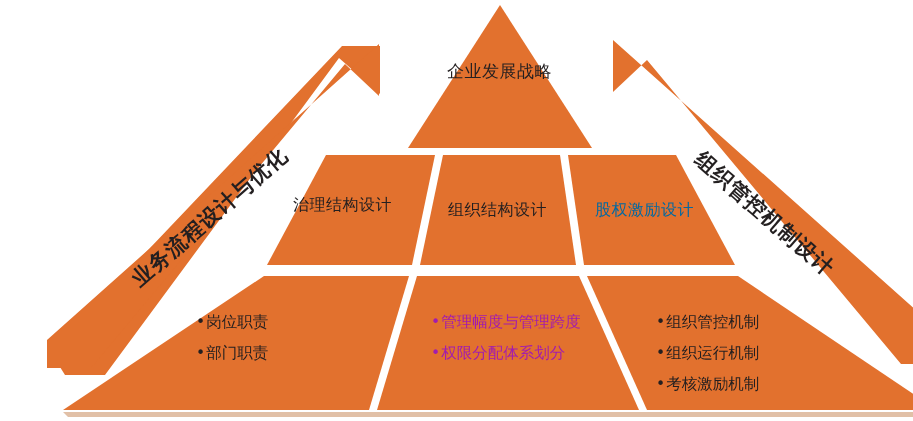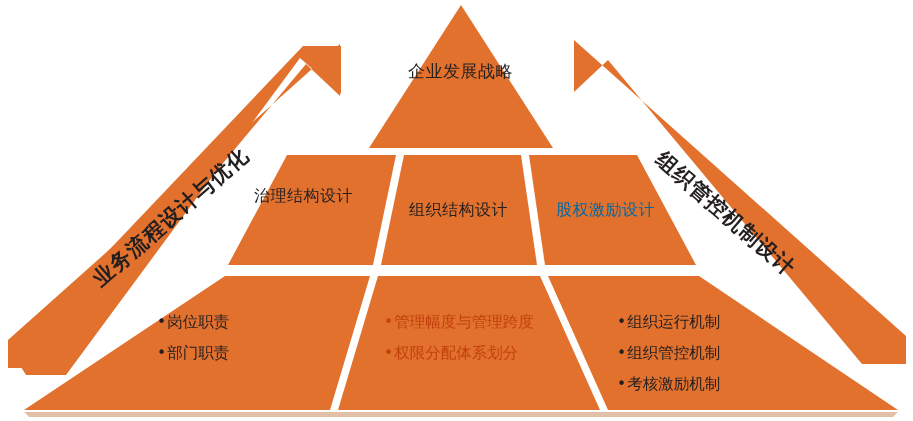--- a/index.html
+++ b/index.html
@@ -11,20 +11,21 @@
     width: 913px;
     height: 421px;
     overflow: hidden;
     font-family: "DejaVu Sans", "Liberation Sans", sans-serif;
   }
   #stage {
     position: relative;
     width: 727px;
     height: 421px;
     background: #ffffff;
+    margin-left: 39px;
   }
   #diagram {
     position: absolute;
     left: 0;
     top: 0;
     width: 913px;
     height: 421px;
   }
   .lbl {
     position: absolute;
@@ -104,39 +105,39 @@
     </g>
 
     <g>
       <polygon points="574,40 574,92 608,60 862,364 906,364 906,336" fill="#E2712E"></polygon>
     </g>
   </svg>
 
   <div class="lbl lbl-apex" style="left: 408px; top: 60px; color: rgb(35, 31, 32);">企业发展战略</div>
 
 
-  <div class="lbl lbl-mid" style="left: 254px; top: 186px; color: rgb(35, 31, 32);">治理结构设计</div>
+  <div class="lbl lbl-mid" style="left: 254px; top: 195px; color: rgb(35, 31, 32);">治理结构设计</div>
 
   <div class="lbl lbl-mid" style="left: 409px; top: 200px; color: rgb(35, 31, 32); font-family: Liberation Mono, monospace;">组织结构设计</div>
 
   <div class="lbl lbl-mid" style="left: 556px; top: 200px; color: #0369a1;">股权激励设计</div>
 
   <div class="bullet-block" style="left: 157px; top: 307px; color: rgb(35, 31, 32);">
     <span class="bi"><span class="dot">•</span><span>岗位职责</span></span>
     <span class="bi"><span class="dot">•</span><span>部门职责</span></span>
   </div>
 
-  <div class="bullet-block" style="left: 384px; top: 307px; color: #c2410c;">
+  <div class="bullet-block" style="left: 392px; top: 307px; color: #a21caf;">
     <span class="bi"><span class="dot">•</span><span>管理幅度与管理跨度</span></span>
     <span class="bi"><span class="dot">•</span><span>权限分配体系划分</span></span>
   </div>
 
   <div class="bullet-block" style="left: 617px; top: 307px; color: rgb(35, 31, 32);">
+    <span class="bi"><span class="dot">•</span><span>组织管控机制</span></span>
     <span class="bi"><span class="dot">•</span><span>组织运行机制</span></span>
-    <span class="bi"><span class="dot">•</span><span>组织管控机制</span></span>
     <span class="bi"><span class="dot">•</span><span>考核激励机制</span></span>
   </div>
 
   <div class="arrow-label" id="arrow-left-label" style="color: rgb(35, 31, 32);">业务流程设计与优化</div>
 
   <div class="arrow-label" id="arrow-right-label" style="color: rgb(35, 31, 32);">组织管控机制设计</div>
 
 </div>
 
 </body></html>

